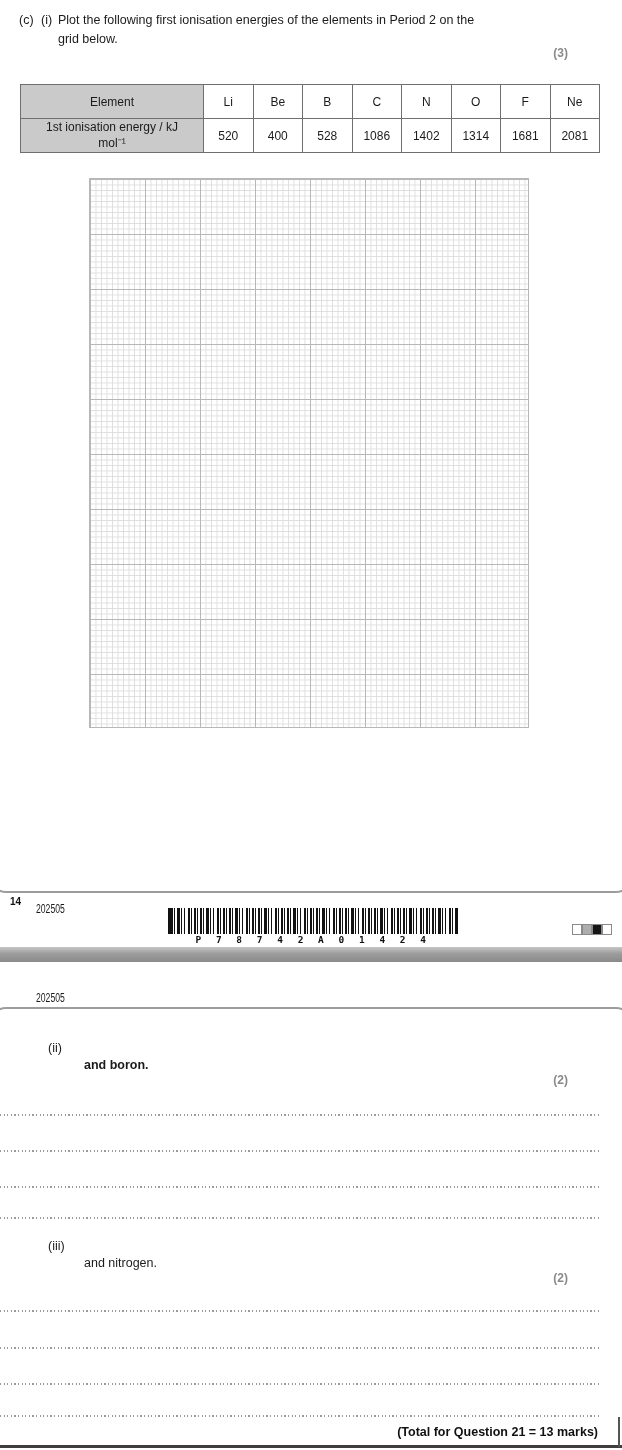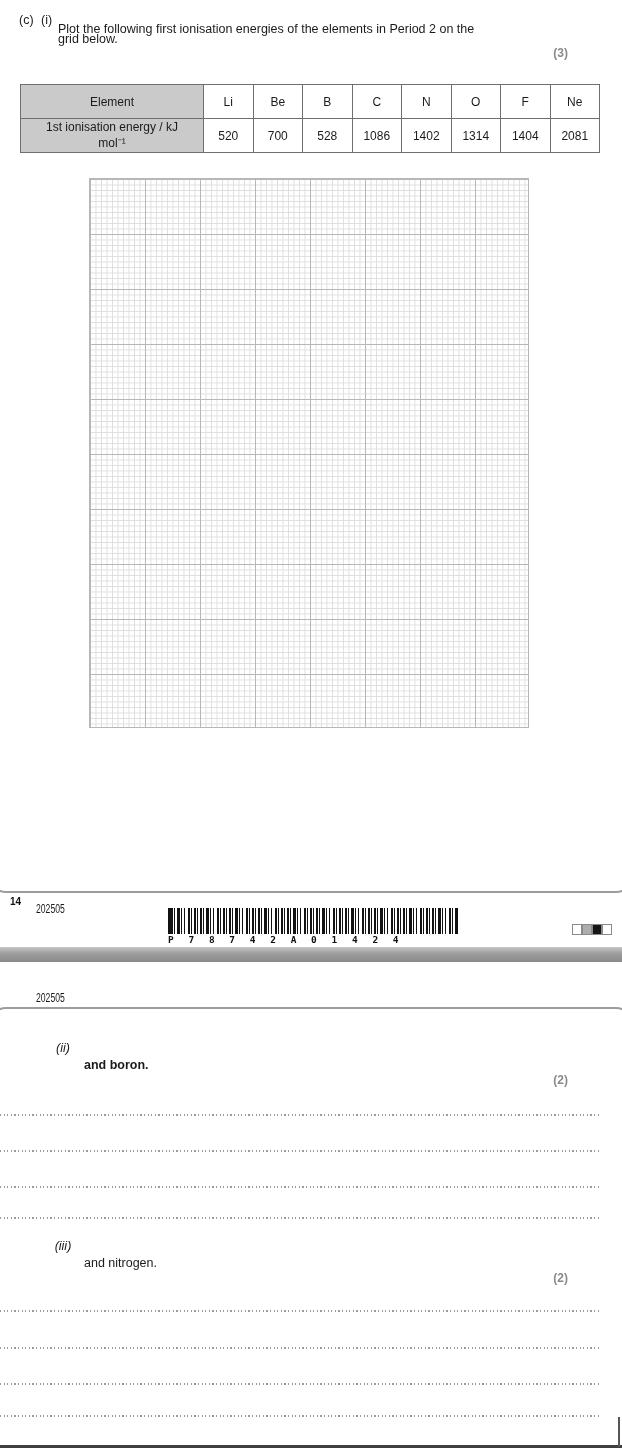--- a/index.html
+++ b/index.html
@@ -41,47 +41,47 @@
     background:repeating-linear-gradient(90deg,
       #121212 0 2px,#fff 2px 3px,#121212 3px 4px,#fff 4px 6px,
       #121212 6px 9px,#fff 9px 10px,#121212 10px 11px,#fff 11px 13px,
       #121212 13px 14px,#fff 14px 17px,#121212 17px 19px,#fff 19px 20px,
       #121212 20px 21px,#fff 21px 23px,#121212 23px 25px,#fff 25px 26px,
       #121212 26px 27px,#fff 27px 29px);
     border-left:3px solid #121212;border-right:3px solid #121212;
   }
   .barcode-text{
     font-family:"DejaVu Sans Mono",monospace;font-size:9.5px;font-weight:bold;
-    letter-spacing:4.5px;text-align:left;white-space:nowrap;color:#111;
+    letter-spacing:4.5px;text-align:center;white-space:nowrap;color:#111;
   }
 
   .calib{display:flex;}
   .calib span{width:10px;height:11px;border:1px solid #8a8a8a;display:inline-block;}
   .calib .c-white{background:#ffffff;}
   .calib .c-gray{background:#adadad;}
   .calib .c-black{background:#151515;}
 
   .sepbar{background:linear-gradient(180deg,#c6c6c6 0%,#9c9c9c 45%,#8a8a8a 100%);}
 
   .dots{height:2px;background:repeating-linear-gradient(90deg,#9a9a9a 0 1.2px,transparent 1.2px 3.6px);}
 
-  .plabel{display:inline-block;width:30px;text-align:center;font-style:italic;}
+  .plabel{display:inline-block;width:30px;text-align:left;}
   .total{font-size:12.5px;font-weight:bold;color:#111;}
   .bottomline{background:#3f3f3f;}
 </style>
 </head>
 <body>
 
 <div id="screen">
 
   <div class="abs frame" style="left:-10px;top:-30px;width:642px;height:923px;"></div>
 
   <span class="abs qtext" style="left:19px;top:12px;">(c)</span>
   <span class="abs qtext" style="left:41px;top:12px;">(i)</span>
-  <span class="abs qtext" style="left:58px;top:21px;">Plot the following first ionisation energies of the elements in Period 2 on the</span>
+  <span class="abs qtext" style="left:58px;top:12px;">Plot the following first ionisation energies of the elements in Period 2 on the</span>
   <span class="abs qtext" style="left:58px;top:31px;">grid below.</span>
   <span class="abs marks" style="left:540px;top:46px;width:28px;text-align:right;">(3)</span>
 
   <table class="data abs" style="left:20px;top:84px;">
     <colgroup>
       <col style="width:183px;">
       <col style="width:49.5px;">
         <col style="width:49.5px;">
         <col style="width:49.5px;">
         <col style="width:49.5px;">
@@ -98,26 +98,26 @@
       <td>B</td>
       <td>C</td>
       <td>N</td>
       <td>O</td>
       <td>F</td>
       <td>Ne</td>
     </tr>
     <tr>
       <th class="hdr">1st ionisation energy / kJ mol⁻¹</th>
       <td>520</td>
-      <td>700</td>
+      <td>400</td>
       <td>528</td>
       <td>1086</td>
       <td>1402</td>
       <td>1314</td>
-      <td>1404</td>
+      <td>1681</td>
       <td>2081</td>
     </tr>
   </tbody>
     </table>
 
   <div class="abs grid" style="left:89px;top:178px;width:440px;height:550px;"></div>
 
   <span class="abs" style="left:10px;top:896px;font-size:10px;font-weight:bold;color:#111;">14</span>
   <span class="abs smallcode" style="left:36px;top:902px;">202505</span>
 
@@ -148,16 +148,17 @@
 
   <span class="abs qtext plabel" style="left:48px;top:1238px;">(iii)</span>
   <span class="abs qtext" style="left:84px;top:1255px;">and nitrogen.</span>
   <span class="abs marks" style="left:540px;top:1271px;width:28px;text-align:right;">(2)</span>
 
   <div class="abs dots" style="left:0;top:1310px;width:601px;"></div>
   <div class="abs dots" style="left:0;top:1347px;width:601px;"></div>
   <div class="abs dots" style="left:0;top:1383px;width:601px;"></div>
   <div class="abs dots" style="left:0;top:1415px;width:601px;"></div>
 
+  <span class="abs total" style="left:200px;top:1425px;width:398px;text-align:right;">(Total for Question 21 = 13 marks)</span>
   <div class="abs bottomline" style="left:0;top:1445px;width:622px;height:3px;"></div>
   <div class="abs" style="left:618px;top:1417px;width:2px;height:30px;background:#555;"></div>
 
 </div>
 
 </body></html>

